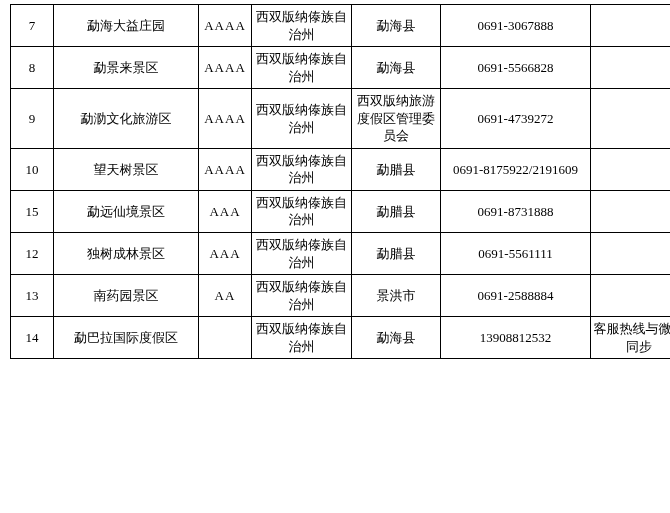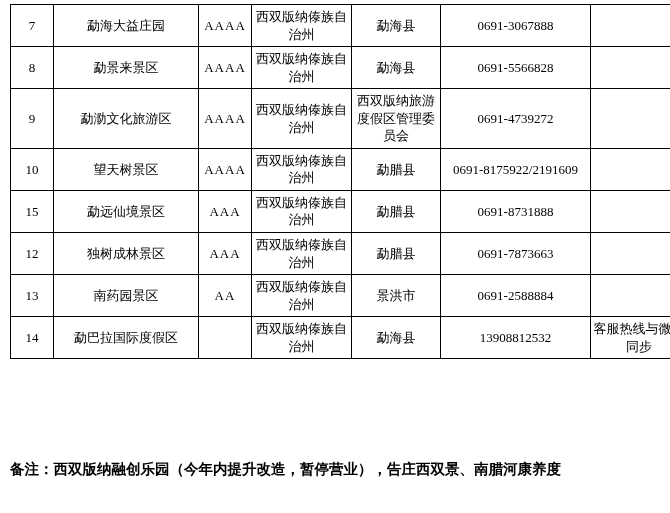--- a/index.html
+++ b/index.html
@@ -132,21 +132,21 @@
         <td class="c-phone">0691-8731888</td>
         <td class="c-note note-cell-empty"></td>
       </tr>
 
       <tr>
         <td class="c-index">12</td>
         <td class="c-name">独树成林景区</td>
         <td class="c-level">AAA</td>
         <td class="c-region">西双版纳傣族自治州</td>
         <td class="c-county">勐腊县</td>
-        <td class="c-phone">0691-7873663</td>
+        <td class="c-phone">0691-5561111</td>
         <td class="c-note note-cell-empty"></td>
       </tr>
 
       <tr>
         <td class="c-index">13</td>
         <td class="c-name">南药园景区</td>
         <td class="c-level">AA</td>
         <td class="c-region">西双版纳傣族自治州</td>
         <td class="c-county">景洪市</td>
         <td class="c-phone">0691-2588884</td>
@@ -160,16 +160,15 @@
         <td class="c-region">西双版纳傣族自治州</td>
         <td class="c-county">勐海县</td>
         <td class="c-phone">13908812532</td>
         <td class="c-note note-bottom">客服热线与微信同步</td>
       </tr>
 
     </tbody>
   </table>
 
   <div class="remark">
-    <div>备注：西双版纳融创乐园（今年内提升改造，暂停营业），告庄西双景、南腊河康养度</div>
   </div>
 
 </div>
 
 </body></html>

